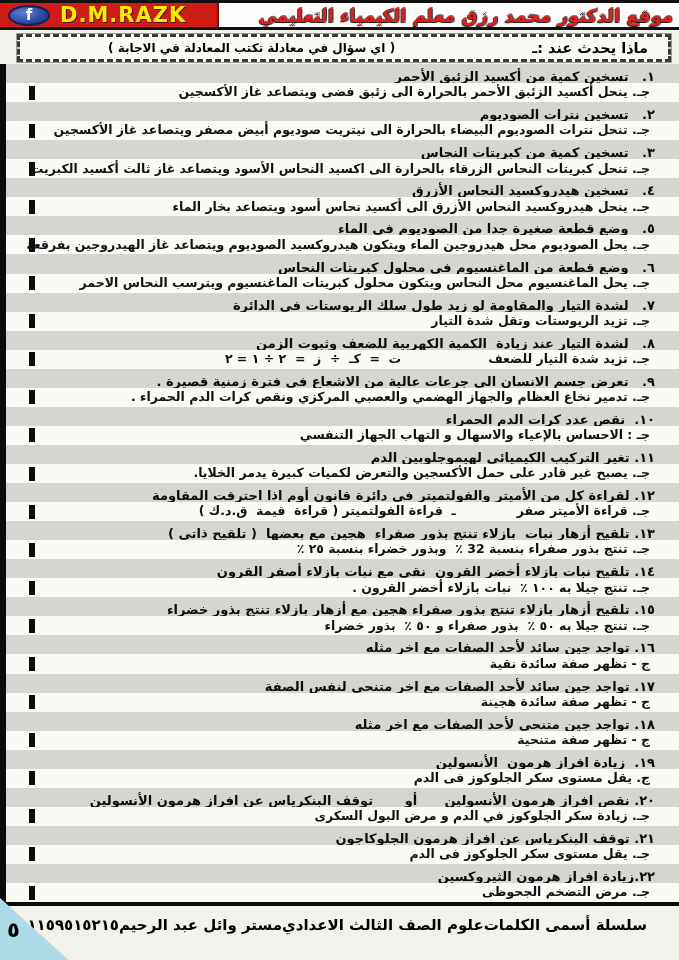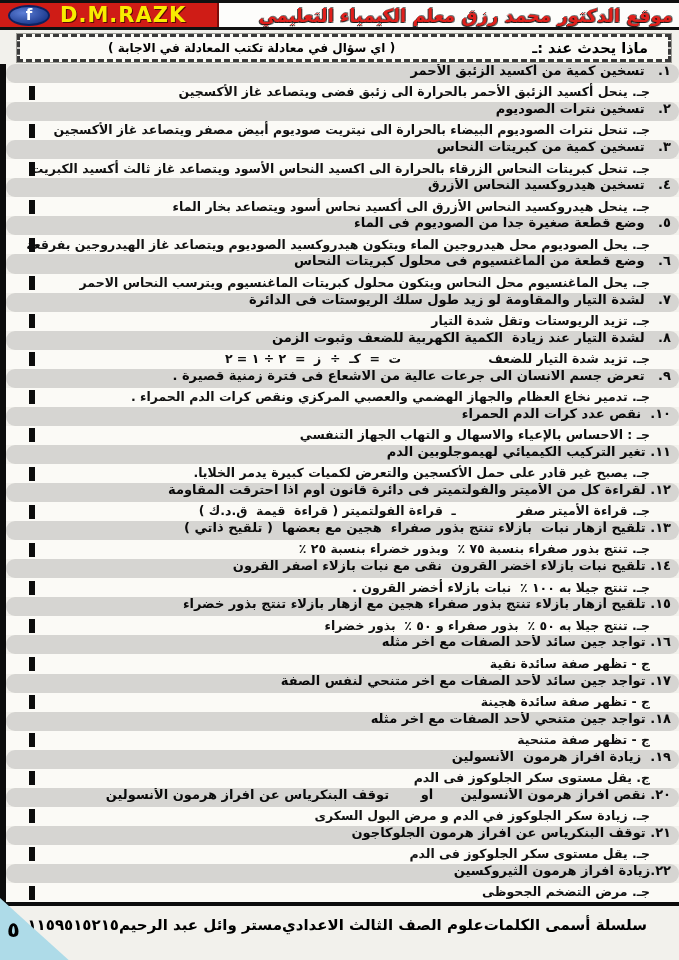--- a/index.html
+++ b/index.html
@@ -57,22 +57,22 @@
   }
   
   .main-frame {
     position:absolute; top:64px; left:0; width:679px; height:842px;
     border-left:6px solid #0c0c0c;   
     border-bottom:4px solid #0c0c0c;
     display:flex; flex-direction:column;
   }
   .q-row {
     flex:1 1 0; background:#d6d5d2;
-    display:flex; align-items:flex-start;
-    padding-right:8px; overflow:hidden;border-radius:9px;
+    display:flex; align-items:flex-end;
+    padding-right:24px; overflow:hidden;
   }
   .q-text {
     font-weight:bold; font-size:13px; color:#0a0a0a;
     white-space:pre; line-height:1;
   }
   .a-row {
     flex:1 1 0; background:#fbfaf6;
     display:flex; align-items:center;
     padding-right:29px; position:relative; overflow:hidden;
   }
@@ -191,21 +191,21 @@
     <div class="q-row">
       <span class="q-text">١٢. لقراءة كل من الأميتر والفولتميتر فى دائرة قانون أوم اذا احترقت المقاومة</span>
     </div>
     <div class="a-row">
       <span class="a-text">جـ. قراءة الأميتر صفر              ـ  قراءة الفولتميتر ( قراءة  قيمة  ق.د.ك )</span>
     </div>
     <div class="q-row">
       <span class="q-text">١٣. تلقيح أزهار نبات  بازلاء تنتج بذور صفراء  هجين مع بعضها  ( تلقيح ذاتي )</span>
     </div>
     <div class="a-row">
-      <span class="a-text">جـ. تنتج بذور صفراء بنسبة ٧٥ ٪  وبذور خضراء بنسبة ٢٥ ٪</span>
+      <span class="a-text">جـ. تنتج بذور صفراء بنسبة 32 ٪  وبذور خضراء بنسبة ٢٥ ٪</span>
     </div>
     <div class="q-row">
       <span class="q-text">١٤. تلقيح نبات بازلاء أخضر القرون  نقى مع نبات بازلاء أصفر القرون</span>
     </div>
     <div class="a-row">
       <span class="a-text">جـ. تنتج جيلا به ١٠٠ ٪  نبات بازلاء أخضر القرون .</span>
     </div>
     <div class="q-row">
       <span class="q-text">١٥. تلقيح أزهار بازلاء تنتج بذور صفراء هجين مع أزهار بازلاء تنتج بذور خضراء</span>
     </div>

